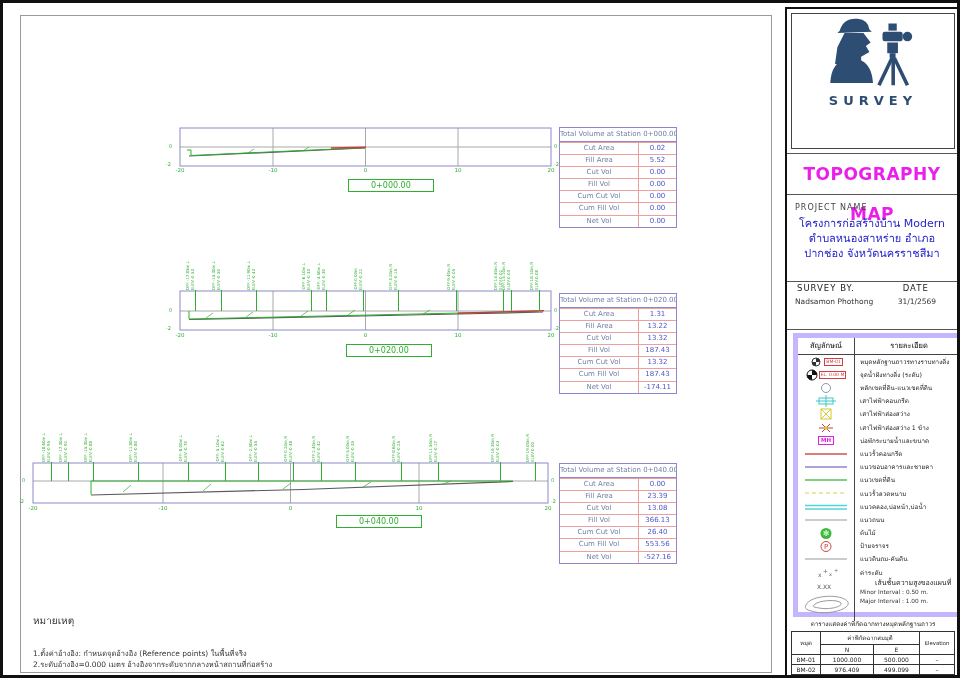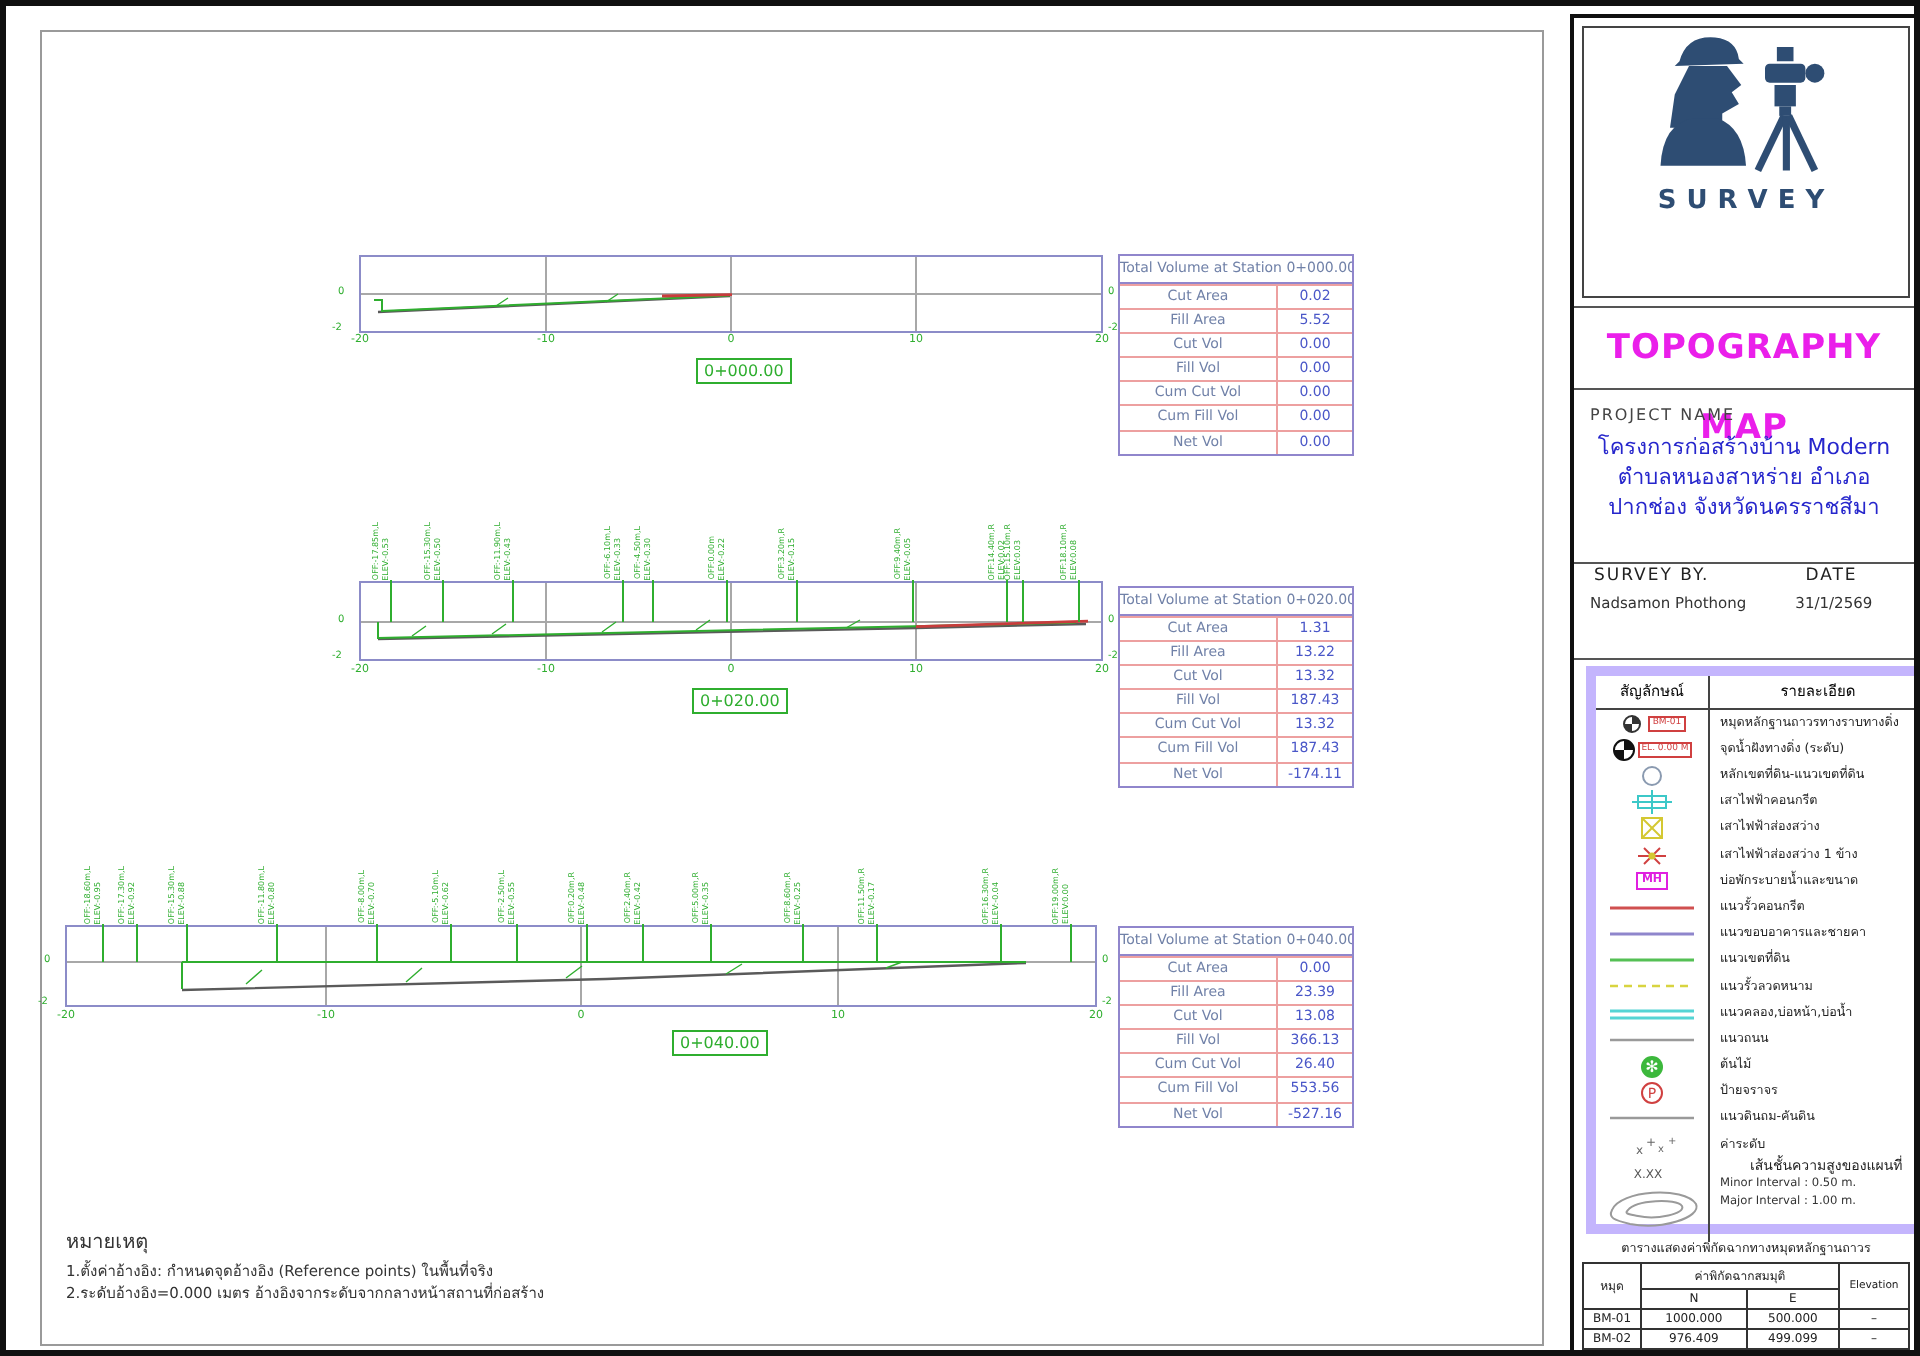--- a/index.html
+++ b/index.html
@@ -11,38 +11,38 @@
   .draw-layer{position:absolute;left:0;top:0;}
   .secbox{fill:none;stroke:#8c8cc8;stroke-width:1;}
   .gline{stroke:#a8a8a8;stroke-width:1;}
   .ground{stroke:#5a5a5a;stroke-width:1.2;fill:none;}
   .design{stroke:#2fae2f;stroke-width:1;fill:none;}
   .redline{stroke:#c83c3c;stroke-width:1.4;fill:none;}
   .hatch{stroke:#2fae2f;stroke-width:.7;}
 
   .gtxt{position:absolute;color:#2fae2f;font-size:5.5px;line-height:1;white-space:nowrap;}
   .xtick{width:16px;text-align:center;margin-left:-8px;}
-  .station-label{position:absolute;border:1px solid #2fae2f;color:#2fae2f;background:#fff;font-size:8px;line-height:11px;padding:0 3px;white-space:nowrap;}
+  .station-label{position:absolute;border:1px solid #2fae2f;color:#2fae2f;background:#fff;font-size:8px;line-height:11px;padding:0 22px;white-space:nowrap;}
   .leader{position:absolute;width:1px;background:#2fae2f;}
   .ann{position:absolute;width:11px;overflow:hidden;}
   .ann span{position:absolute;bottom:0;writing-mode:vertical-rl;transform:rotate(180deg);font-size:4px;line-height:1.3;color:#2fae2f;white-space:nowrap;}
   .ann span:nth-child(1){left:0;}
   .ann span:nth-child(2){left:5px;}
 
   
   .vol-table{position:absolute;width:118px;border:1px solid #9086cc;background:#fff;box-sizing:border-box;font-size:7px;}
   .vt-title{height:13px;line-height:13px;text-align:center;color:#7081a8;border-bottom:1px solid #9086cc;white-space:nowrap;overflow:hidden;}
   .vt-row{display:flex;height:12.1px;border-top:1px solid #eda0a0;box-sizing:border-box;}
   .vt-row:first-of-type{border-top:none;}
   .vt-label{width:78px;text-align:center;color:#7081a8;border-right:1px solid #eda0a0;line-height:11px;}
   .vt-value{flex:1;text-align:center;color:#4a57c8;line-height:11px;}
 
   
   .notes{position:absolute;left:30px;top:610px;color:#333;}
-  .notes-title{font-size:10px;margin-bottom:2px;}
+  .notes-title{font-size:10px;margin-bottom:20px;}
   .notes-line{font-size:7.5px;line-height:11px;white-space:nowrap;}
 
   
   .title-block{position:absolute;left:782px;top:4px;width:174px;height:670px;border:2px solid #101010;background:#fff;box-sizing:border-box;}
   .logo-box{position:absolute;left:4px;top:4px;width:162px;height:134px;border:1px solid #444;text-align:center;}
   .logo-name{font-size:28px;font-weight:bold;color:#2e4d73;letter-spacing:2px;line-height:26px;margin-top:2px;}
   .logo-sub{font-size:13px;font-weight:bold;color:#2e4d73;letter-spacing:5px;line-height:14px;}
   .map-title{position:absolute;left:0;top:144px;width:100%;height:40px;border-top:1px solid #555;border-bottom:1px solid #555;text-align:center;line-height:40px;font-size:17px;font-weight:bold;color:#ea1fea;letter-spacing:.5px;}
   .project{position:absolute;left:0;top:188px;width:100%;height:84px;border-bottom:1px solid #555;}
   .project-label{font-size:8px;color:#444;letter-spacing:1px;margin:6px 0 4px 8px;}

